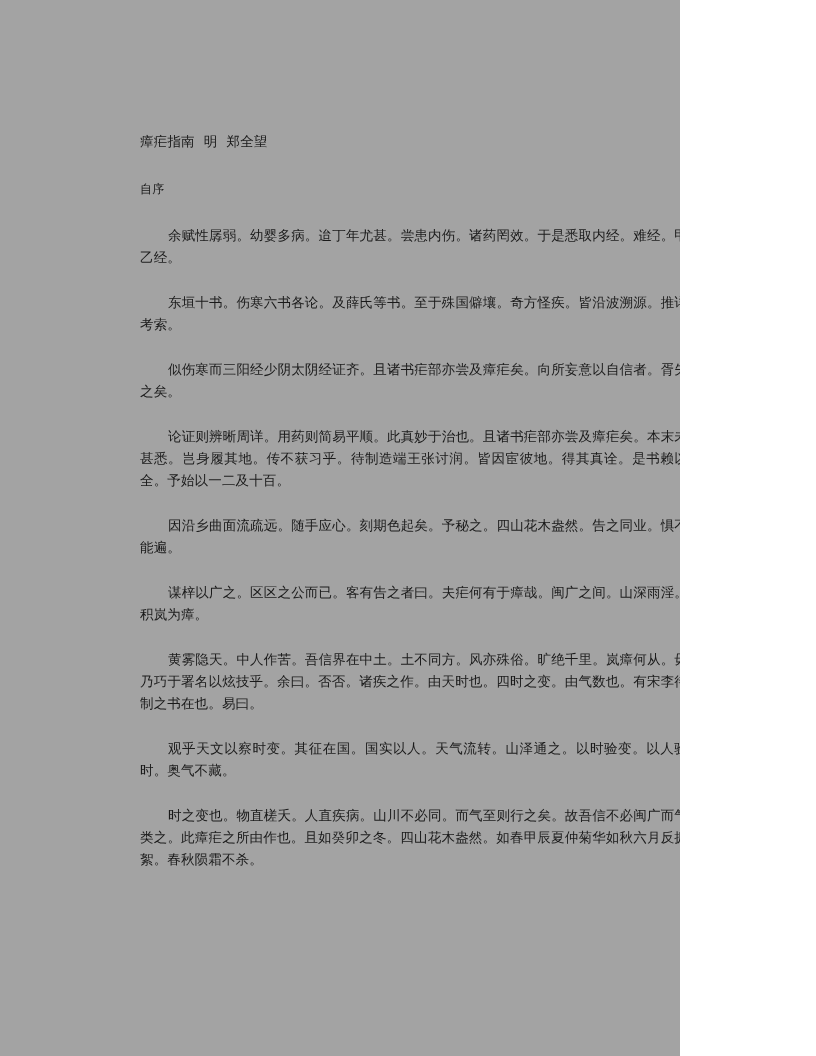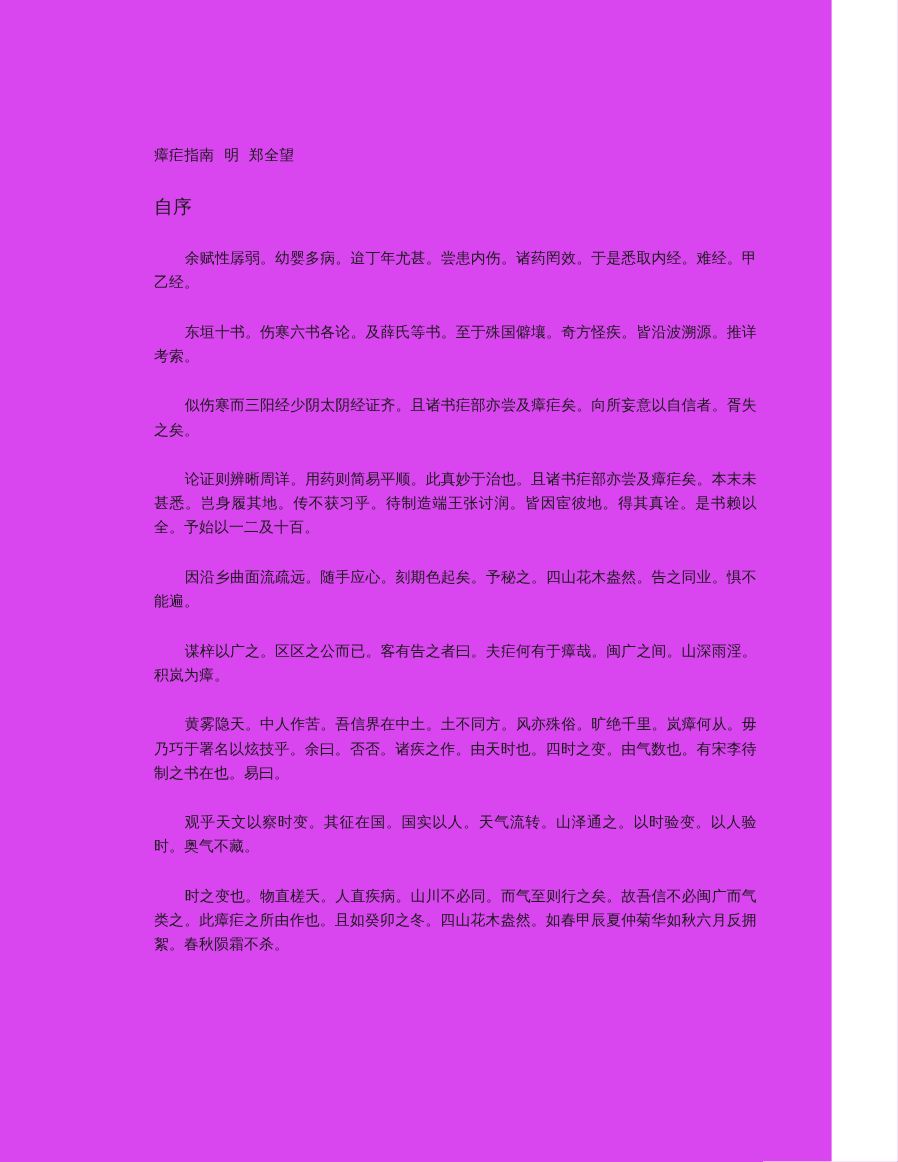--- a/index.html
+++ b/index.html
@@ -8,42 +8,42 @@
     padding: 0;
     background: #ffffff;
   }
   body {
     font-family: "DejaVu Sans", "Liberation Sans", sans-serif;
     color: #000000;
     -webkit-font-smoothing: antialiased;
   }
   .page {
     position: relative;
-    width: 756px;
+    width: 680px;
     height: 1056px;
-    background: #d946ef;
+    background: #a3a3a3;
     box-sizing: border-box;
     overflow: hidden;
   }
   .content {
     position: absolute;
     left: 140px;
     top: 130px;
     width: 548px;
   }
   .doc-title {
     font-size: 13.5px;
     line-height: 22px;
     color: #1a1a1a;
     margin: 0 0 26px 0;
     letter-spacing: 0.2px;
     white-space: pre;
   }
   .section-heading {
-    font-size: 17px;
+    font-size: 12px;
     line-height: 22px;
     color: #1a1a1a;
     margin: 16px 0 24px 0;
     letter-spacing: 0.2px;
   }
   .para {
     font-size: 13.5px;
     line-height: 22px;
     color: #1a1a1a;
     margin: 0 0 23px 0;

